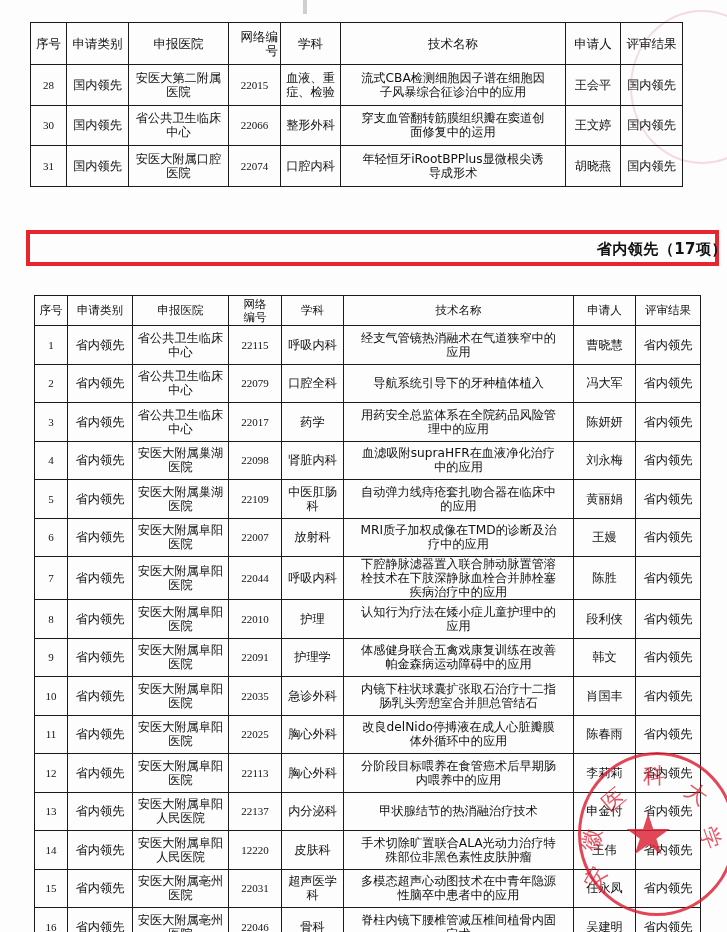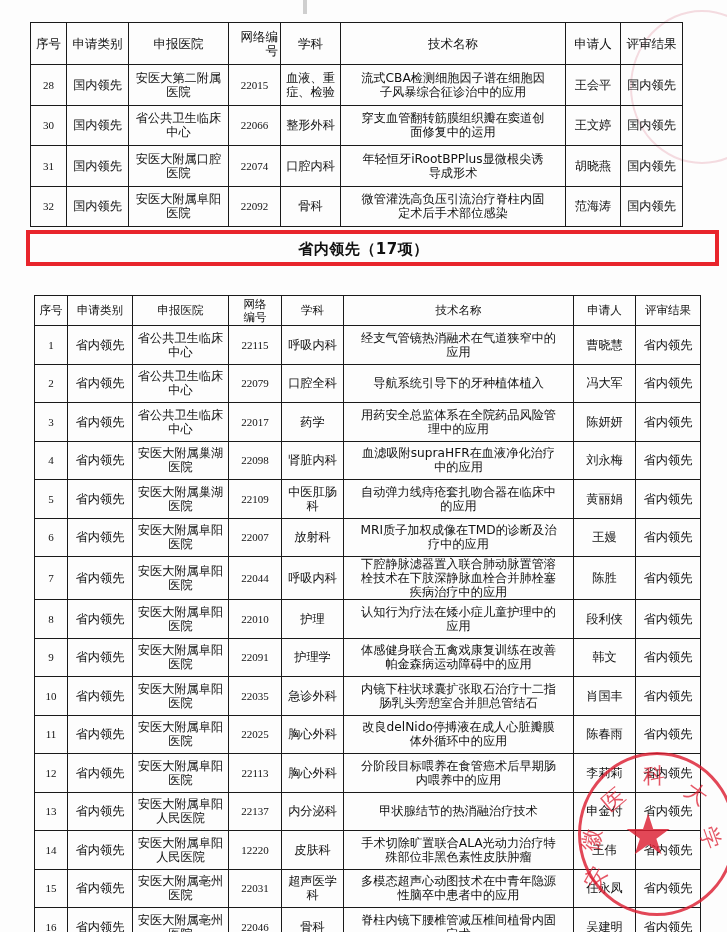--- a/index.html
+++ b/index.html
@@ -18,21 +18,21 @@
   td.num { font-family:"Liberation Serif","DejaVu Serif",serif; font-size:11px; }
   td.tech { padding:0 16px; }
   #t1 { left:30px; top:22px; width:652px; }
   #t1 tr { height:40.5px; }
   #t1 tr.hdr { height:42px; }
   #t2 { left:34px; top:295px; width:666px; }
   #t2 tr { height:38.5px; }
   #t2 tr.hdr { height:30px; }
   #t2 th { font-size:11.5px; line-height:13px; }
   .section-title {
-    position:absolute; left:0; width:727px; top:240px; text-align:center;
+    position:absolute; left:0; width:727px; top:240px; text-align:right;
     font-family:"DejaVu Sans","Liberation Sans",sans-serif; font-weight:bold; font-size:15px;
     letter-spacing:0.5px;
   }
   .highlight-box {
     position:absolute; left:26px; top:230px; width:693px; height:36px;
     border:4px solid #e8252c; box-sizing:border-box; pointer-events:none;
   }
   .stamp {
     position:absolute; left:578px; top:752px; width:152px; height:158px;
     border:3px solid rgba(220,30,50,0.82); border-radius:50%; pointer-events:none;
@@ -99,30 +99,20 @@
         <td>国内领先</td>
       </tr>
       <tr>
         <td class="num">31</td>
         <td>国内领先</td>
         <td>安医大附属口腔医院</td>
         <td class="num">22074</td>
         <td>口腔内科</td>
         <td class="tech">年轻恒牙iRootBPPlus显微根尖诱导成形术</td>
         <td>胡晓燕</td>
-        <td>国内领先</td>
-      </tr>
-      <tr>
-        <td class="num">32</td>
-        <td>国内领先</td>
-        <td>安医大附属阜阳医院</td>
-        <td class="num">22092</td>
-        <td>骨科</td>
-        <td class="tech">微管灌洗高负压引流治疗脊柱内固定术后手术部位感染</td>
-        <td>范海涛</td>
         <td>国内领先</td>
       </tr>
     </tbody>
 </table>
 
 <div class="highlight-box"></div>
 
 <div class="section-title">省内领先（17项）</div>
 
 <table id="t2">

